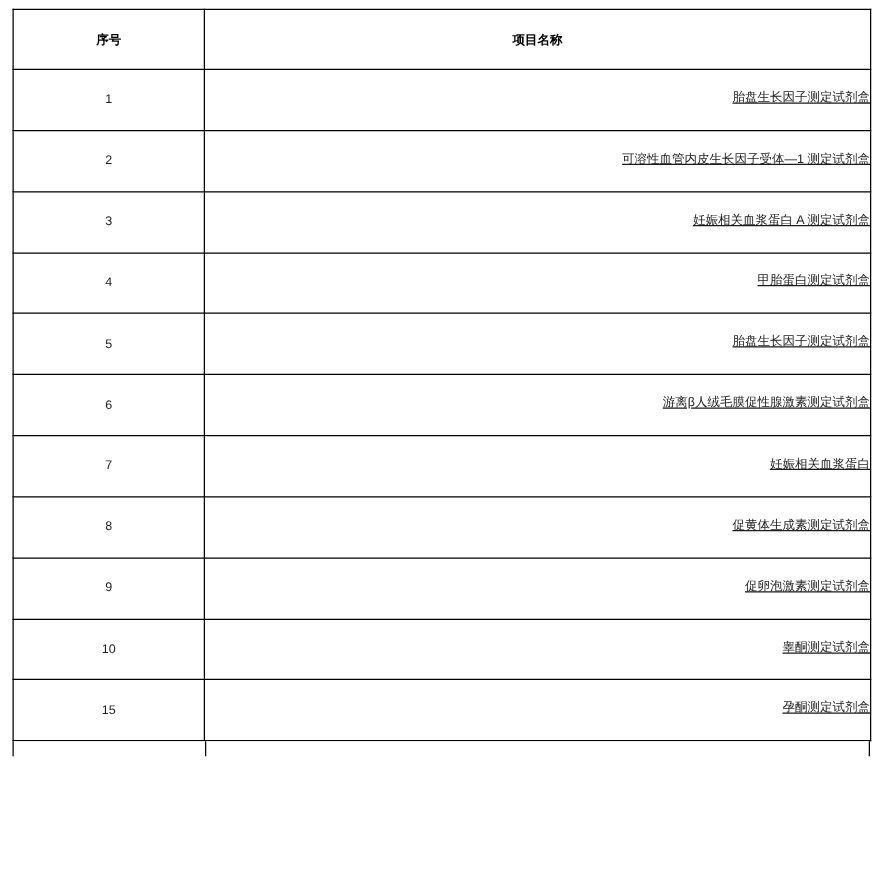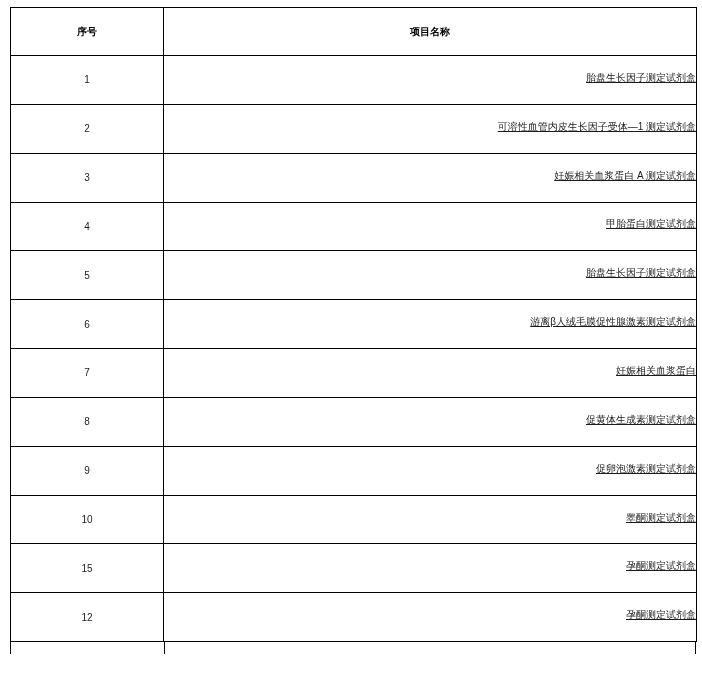--- a/index.html
+++ b/index.html
@@ -130,23 +130,19 @@
             <td class="col-name">促卵泡激素测定试剂盒</td>
           </tr>
           <tr>
             <td class="col-no">10</td>
             <td class="col-name">睾酮测定试剂盒</td>
           </tr>
           <tr>
             <td class="col-no">15</td>
             <td class="col-name">孕酮测定试剂盒</td>
           </tr>
-          <tr>
-            <td class="col-no">12</td>
-            <td class="col-name">孕酮测定试剂盒</td>
-          </tr>
         </tbody>
     </table>
     <div class="partial-row">
       <div class="partial-divider"></div>
     </div>
   </div>
 </div>
 
 </body></html>

